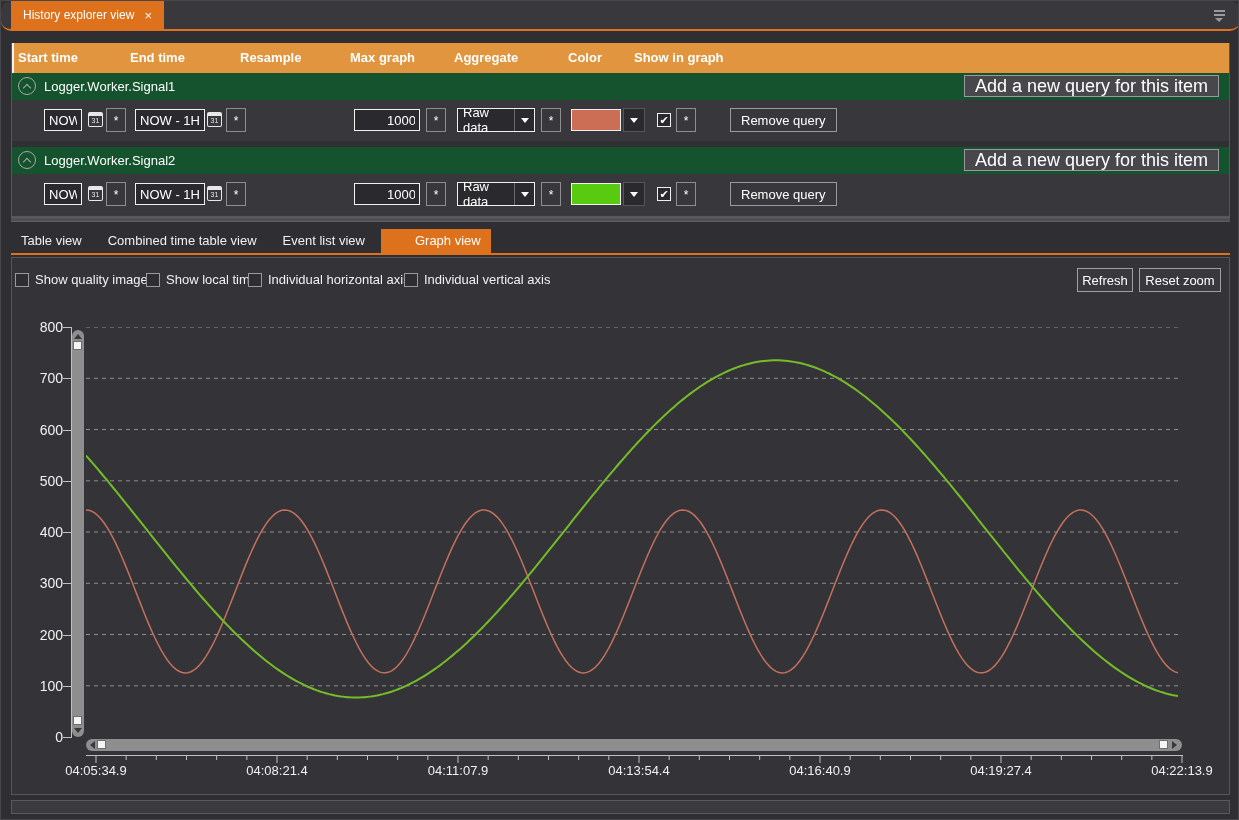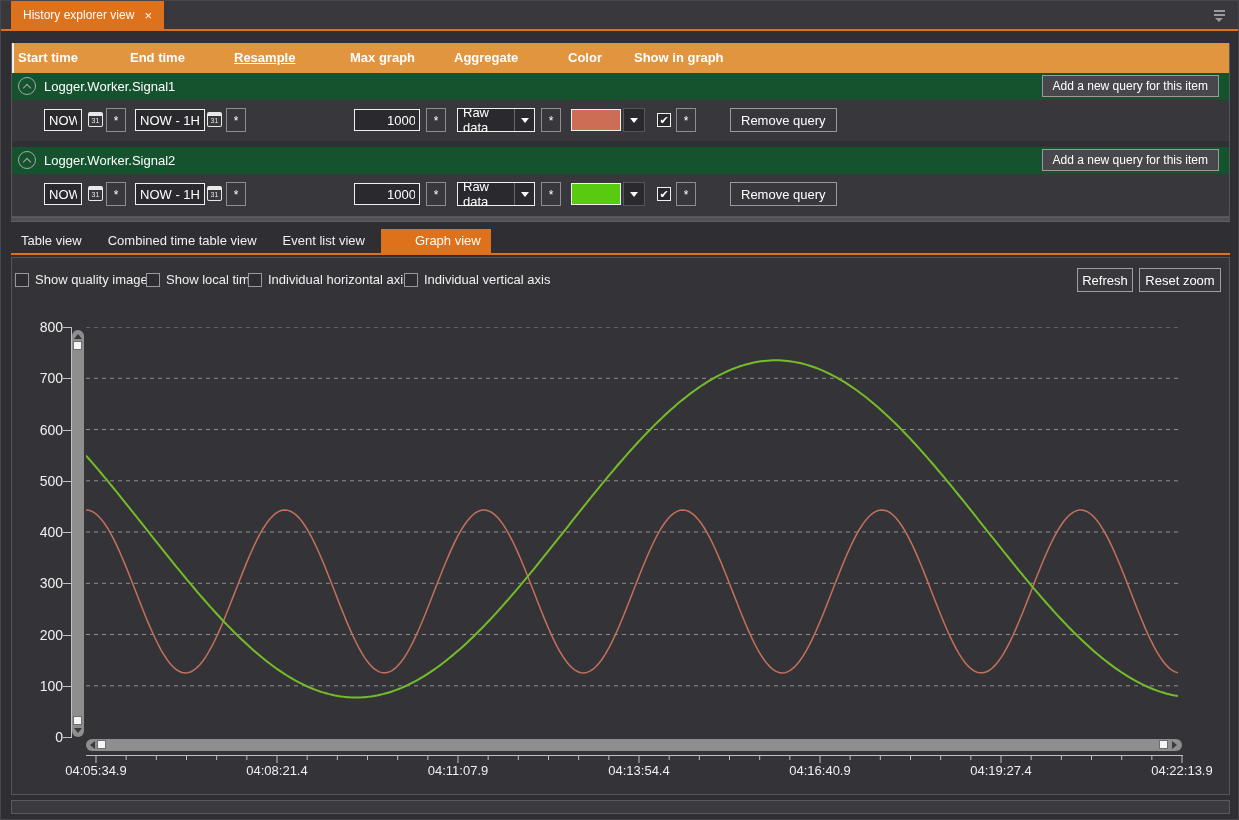--- a/index.html
+++ b/index.html
@@ -5,43 +5,43 @@
   * { margin:0; padding:0; box-sizing:border-box; }
   html,body { width:1239px; height:820px; }
   body {
     position:relative; background:#2f2f33; overflow:hidden;
     font-family:"Liberation Sans", sans-serif; color:#f0f0f0;
     border:1px solid #47474b;
   }
   .abs { position:absolute; }
 
   
-  .tab-strip { left:0; top:0; width:1239px; height:30px; background:#39393d; border-bottom:2px solid #de711c; }
+  .tab-strip { left:0; top:0; width:1239px; height:30px; background:#39393d; border-bottom:2px solid #de711c;border-radius:10px; }
   .main-tab {
     position:absolute; left:10px; top:0; height:28px; background:#de711c; color:#fff;
     display:flex; align-items:center; padding:0 12px; font-size:12px; gap:10px; cursor:default;
   }
   .main-tab .close { font-size:13px; line-height:13px; color:#fff; }
   .pin-icon { position:absolute; right:14px; top:9px; width:13px; height:12px; }
   .pin-icon .bars { position:absolute; left:1px; top:0; width:11px; height:2px; background:#9a9a9e; box-shadow:0 4px 0 #9a9a9e; }
   .pin-icon .tri { position:absolute; left:2px; top:8px; width:0; height:0; border-left:4px solid transparent; border-right:4px solid transparent; border-top:4px solid #9a9a9e; }
 
   
   .query-table { left:10px; top:42px; width:1219px; height:174px; background:#3a3a3e; border:1px solid #55555a; border-top:none; }
   .qt-header { position:relative; height:30px; background:#e0953e; }
   .qt-header::before { content:""; position:absolute; left:0; top:0; width:2px; height:30px; background:#f2f2f2; }
   .qt-header span { position:absolute; top:7px; font-size:13px; font-weight:bold; color:#fff; }
-  .col-start  { left:6px; }  .col-end { left:118px; } .col-resample { left:222px;text-decoration:underline; }
+  .col-start  { left:6px; }  .col-end { left:118px; } .col-resample { left:228px; }
   .col-max { left:338px; } .col-agg { left:442px; } .col-color { left:556px; } .col-show { left:622px; }
 
   .group-row { position:relative; height:27px; background:#14532d; }
   .circle-chevron { position:absolute; left:6px; top:4px; width:18px; height:18px; border:1px solid #a8a8ac; border-radius:50%; }
   .circle-chevron i { position:absolute; left:4.5px; top:6.5px; width:6px; height:6px; border-top:1.5px solid #a8a8ac; border-left:1.5px solid #a8a8ac; transform:rotate(45deg); }
   .group-label { position:absolute; left:32px; top:0; line-height:27px; font-size:13px; color:#fff; }
-  .add-query-btn { position:absolute; right:10px; top:2px; height:22px; padding:0 10px; background:#48484c; border:1px solid #9a9a9e; color:#fff; font-size:12px; font-family:inherit; }
+  .add-query-btn { position:absolute; right:10px; top:2px; height:22px; padding:0 10px; background:#48484c; border:1px solid #9a9a9e; color:#fff; font-size:18px; font-family:inherit; }
 
   .query-row { position:relative; height:41px; background:#38383c; }
   .row-spacer { height:6px; background:#303034; }
 
   .tbox { position:absolute; top:9px; height:22px; background:#2a2a2e; border:1px solid #f0f0f0; color:#fff; font-size:13px; font-family:inherit; padding:0 4px; }
   .star-btn { position:absolute; top:8px; width:20px; height:24px; background:#38383c; border:1px solid #8e8e92; color:#fff; font-size:12px; line-height:14px; font-family:inherit; padding-top:1px; }
   .cal-btn { position:absolute; top:11px; width:16px; height:17px; background:transparent; border:none; }
   .cal-glyph { display:block; width:15px; height:15px; border:1px solid #e8e8e8; border-top:4px solid #e8e8e8; border-radius:2px; font-size:7px; line-height:9px; text-align:center; color:#e8e8e8; }
   .dropdown { position:absolute; top:8px; height:24px; background:#2a2a2e; border:1px solid #f0f0f0; display:flex; align-items:center; }
   .dropdown .dd-label { font-size:13px; color:#fff; padding:0 5px; flex:1; }

